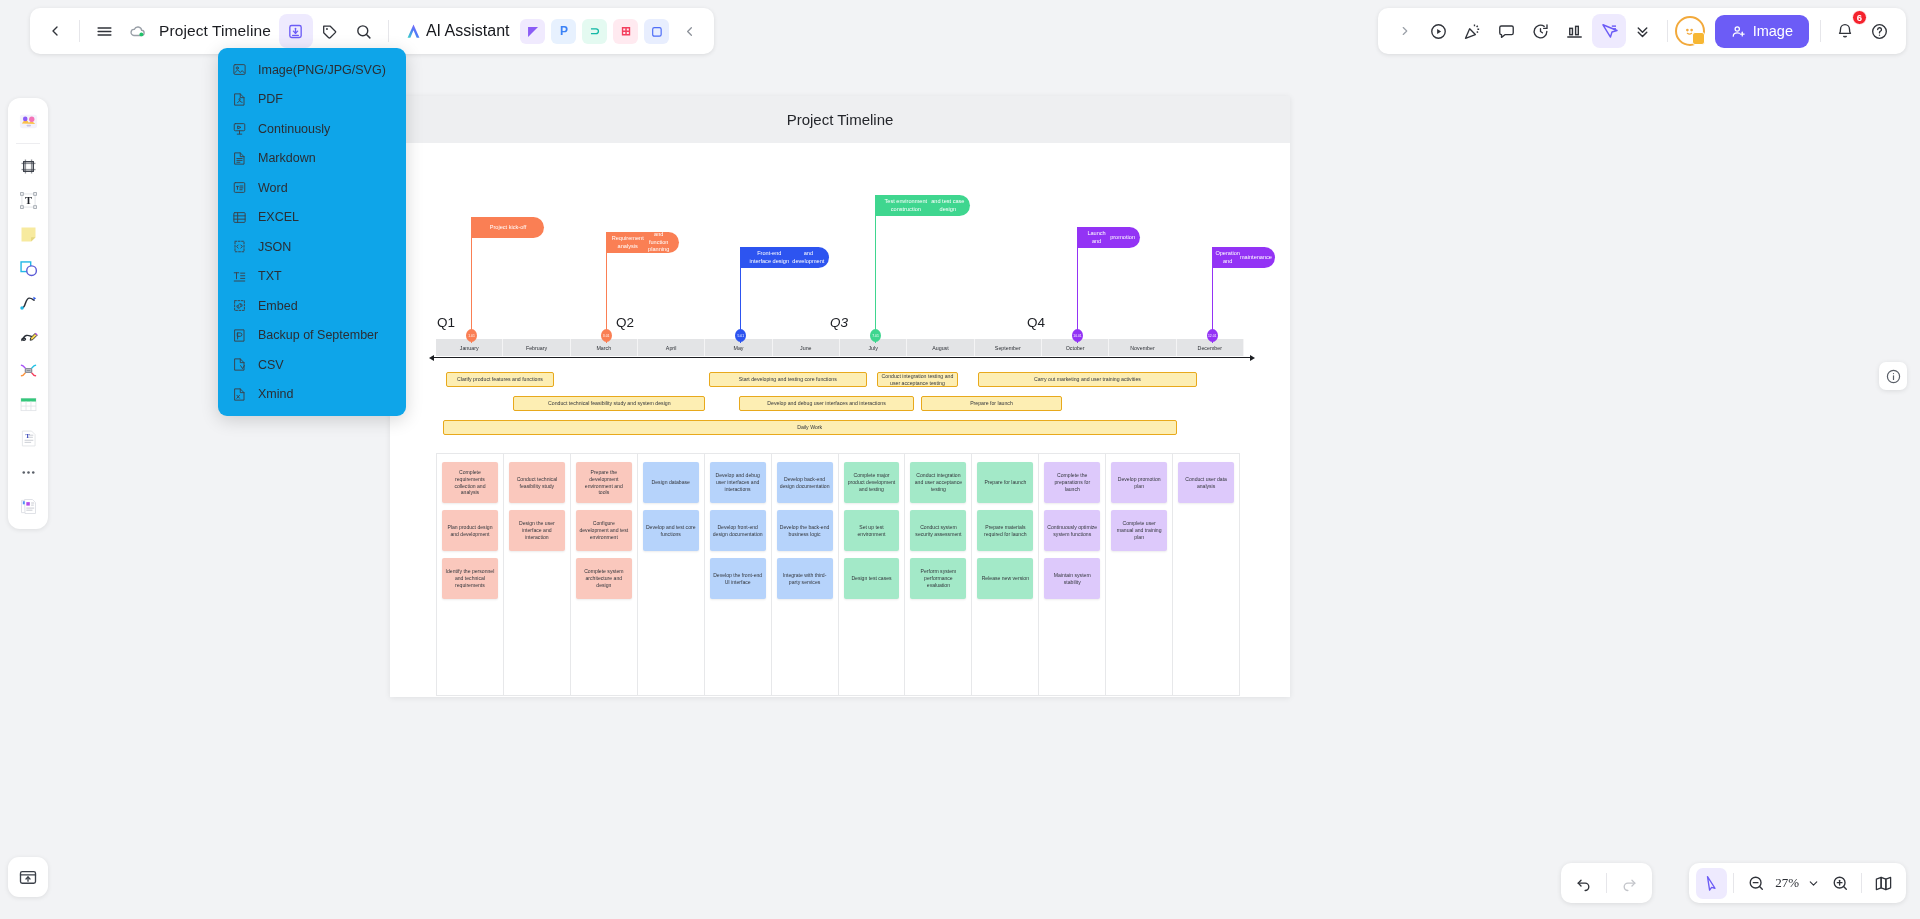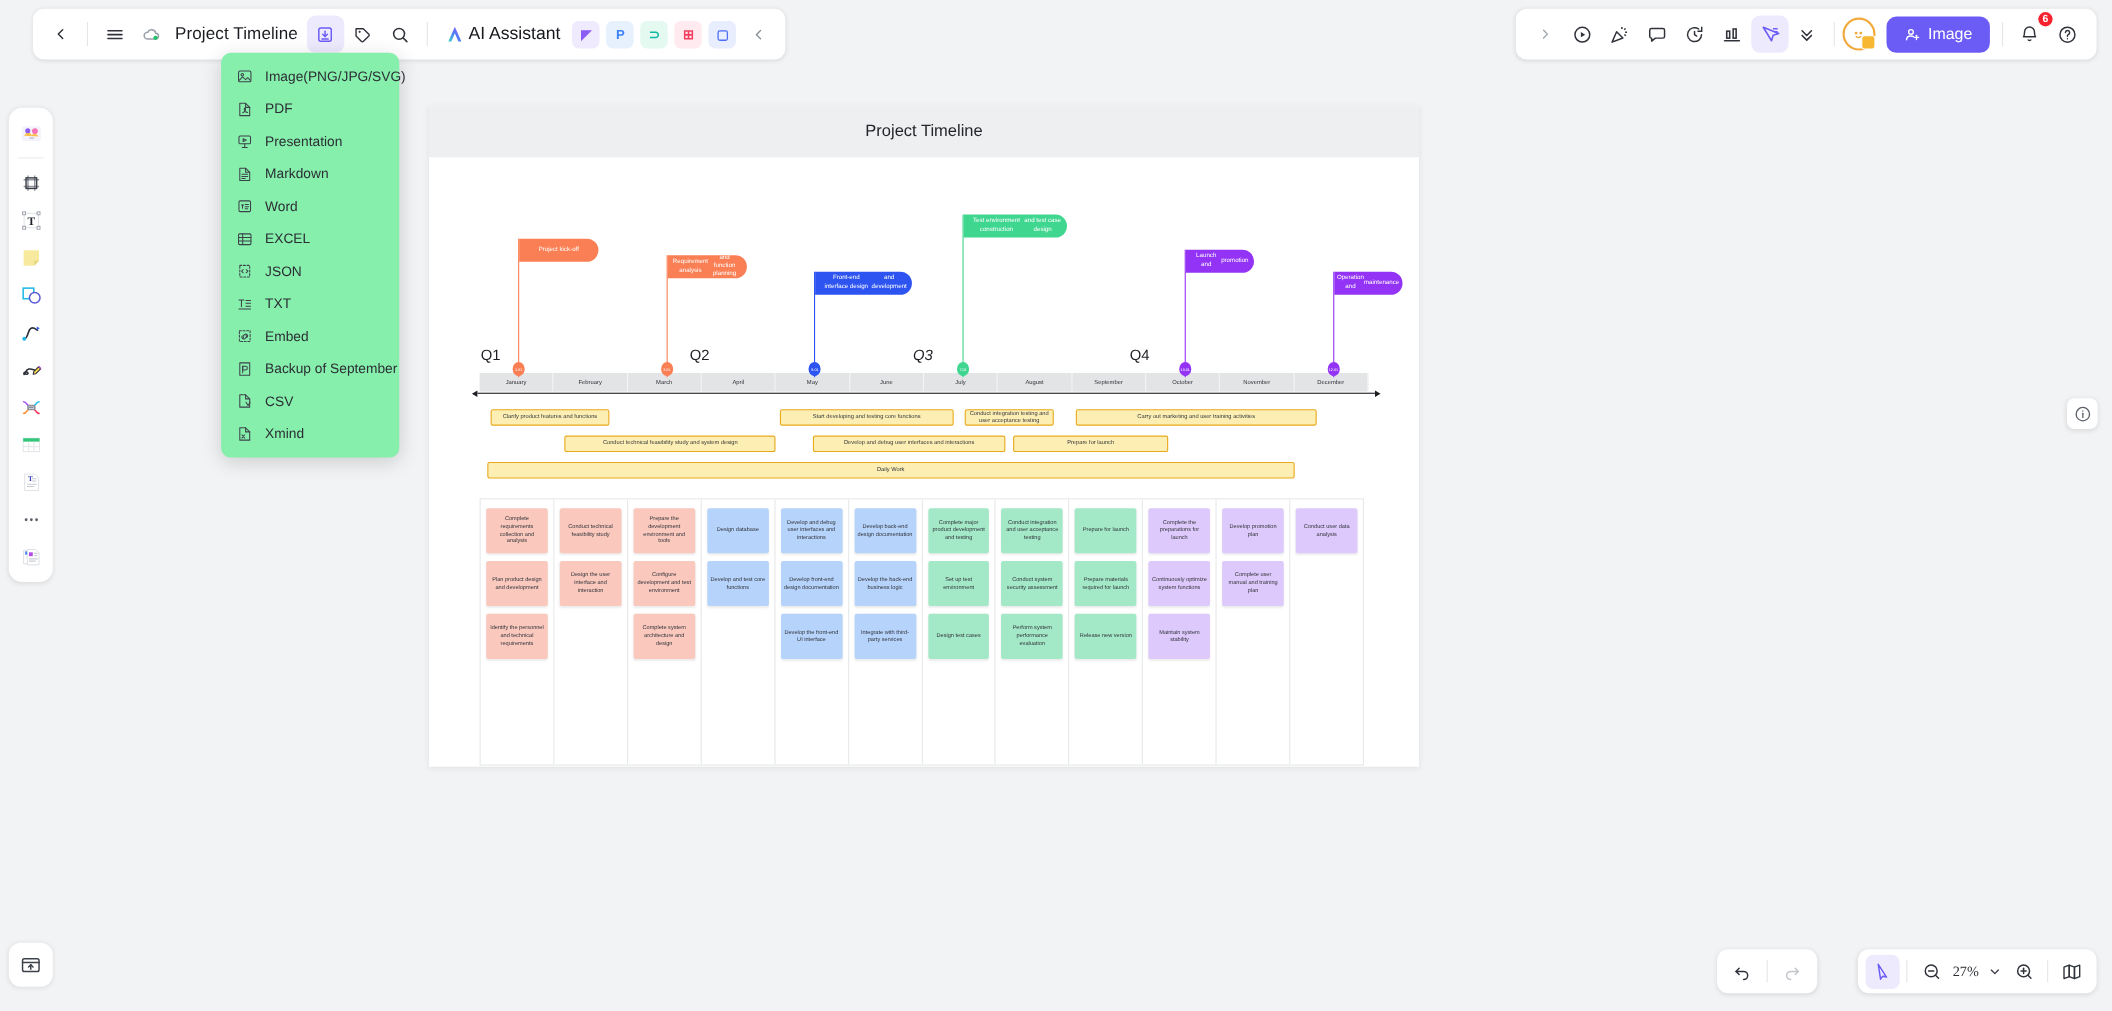--- a/index.html
+++ b/index.html
@@ -90,22 +90,22 @@
 
   .rail-bottom {
     position: absolute; left: 8px; bottom: 22px;
     width: 40px; height: 40px; background: #fff; border-radius: 11px;
     display: flex; align-items: center; justify-content: center;
     box-shadow: 0 1px 5px rgba(0,0,0,.09); cursor: pointer;
   }
 
   
   .dropdown {
-    position: absolute; left: 201px; top: 48px;
-    width: 162px; background: #86efac; border-radius: 9px;
+    position: absolute; left: 218px; top: 48px;
+    width: 188px; background: #0ea5e9; border-radius: 9px;
     padding: 7px 0; box-shadow: 0 4px 18px rgba(0,0,0,.16);
     z-index: 40;
   }
   .dd-item {
     display: flex; align-items: center; gap: 11px;
     height: 29.5px; padding: 0 14px; cursor: pointer;
     font-size: 12.5px; color: #2b2e34; white-space: nowrap;
   }
   .dd-ico { width: 15px; height: 15px; flex: 0 0 15px; color: #3c4149; }
 
@@ -519,21 +519,21 @@
           </svg></span>
         <span>PDF</span>
       </div>
       <div class="dd-item">
         <span class="dd-ico"><svg width="15" height="15" viewBox="0 0 20 20" fill="none" stroke="currentColor" stroke-width="1.25" stroke-linecap="round" stroke-linejoin="round">
             <rect x="3" y="3.5" width="14" height="9.5" rx="1.4"></rect>
             <path d="M10 13v4"></path>
             <path d="M7 17.5h6"></path>
             <path d="M8 6.8l4 1.7-4 1.7z"></path>
           </svg></span>
-        <span>Presentation</span>
+        <span>Continuously</span>
       </div>
       <div class="dd-item">
         <span class="dd-ico"><svg width="15" height="15" viewBox="0 0 20 20" fill="none" stroke="currentColor" stroke-width="1.25" stroke-linecap="round" stroke-linejoin="round">
             <path d="M4 2.5h7l5 5v10H4z"></path>
             <path d="M11 2.5v5h5"></path>
             <path d="M6.5 10h7M6.5 12.5h7M6.5 15h4"></path>
           </svg></span>
         <span>Markdown</span>
       </div>
       <div class="dd-item">
@@ -602,21 +602,21 @@
         <span>Xmind</span>
       </div>
     </div>
 
   <div class="board">
     <div class="board-header">
       <div class="board-title">Project Timeline</div>
     </div>
     <div class="tl" id="timeline">
         <div class="q-label" style="left: 47px; top: 172px;">Q1</div>
-        <div class="q-label" style="left: 237px; top: 172px;">Q2</div>
+        <div class="q-label" style="left: 226px; top: 172px;">Q2</div>
         <div class="q-label" style="left: 440px; top: 172px; font-style: italic;">Q3</div>
         <div class="q-label" style="left: 637px; top: 172px;">Q4</div>
         <div class="axis-band">
           <div class="month" style="left: 0px; width: 67.3333px;">January</div>
           <div class="month" style="left: 67.3333px; width: 67.3333px;">February</div>
           <div class="month" style="left: 134.667px; width: 67.3333px;">March</div>
           <div class="month" style="left: 202px; width: 67.3333px;">April</div>
           <div class="month" style="left: 269.333px; width: 67.3333px;">May</div>
           <div class="month" style="left: 336.667px; width: 67.3333px;">June</div>
           <div class="month" style="left: 404px; width: 67.3333px;">July</div>

